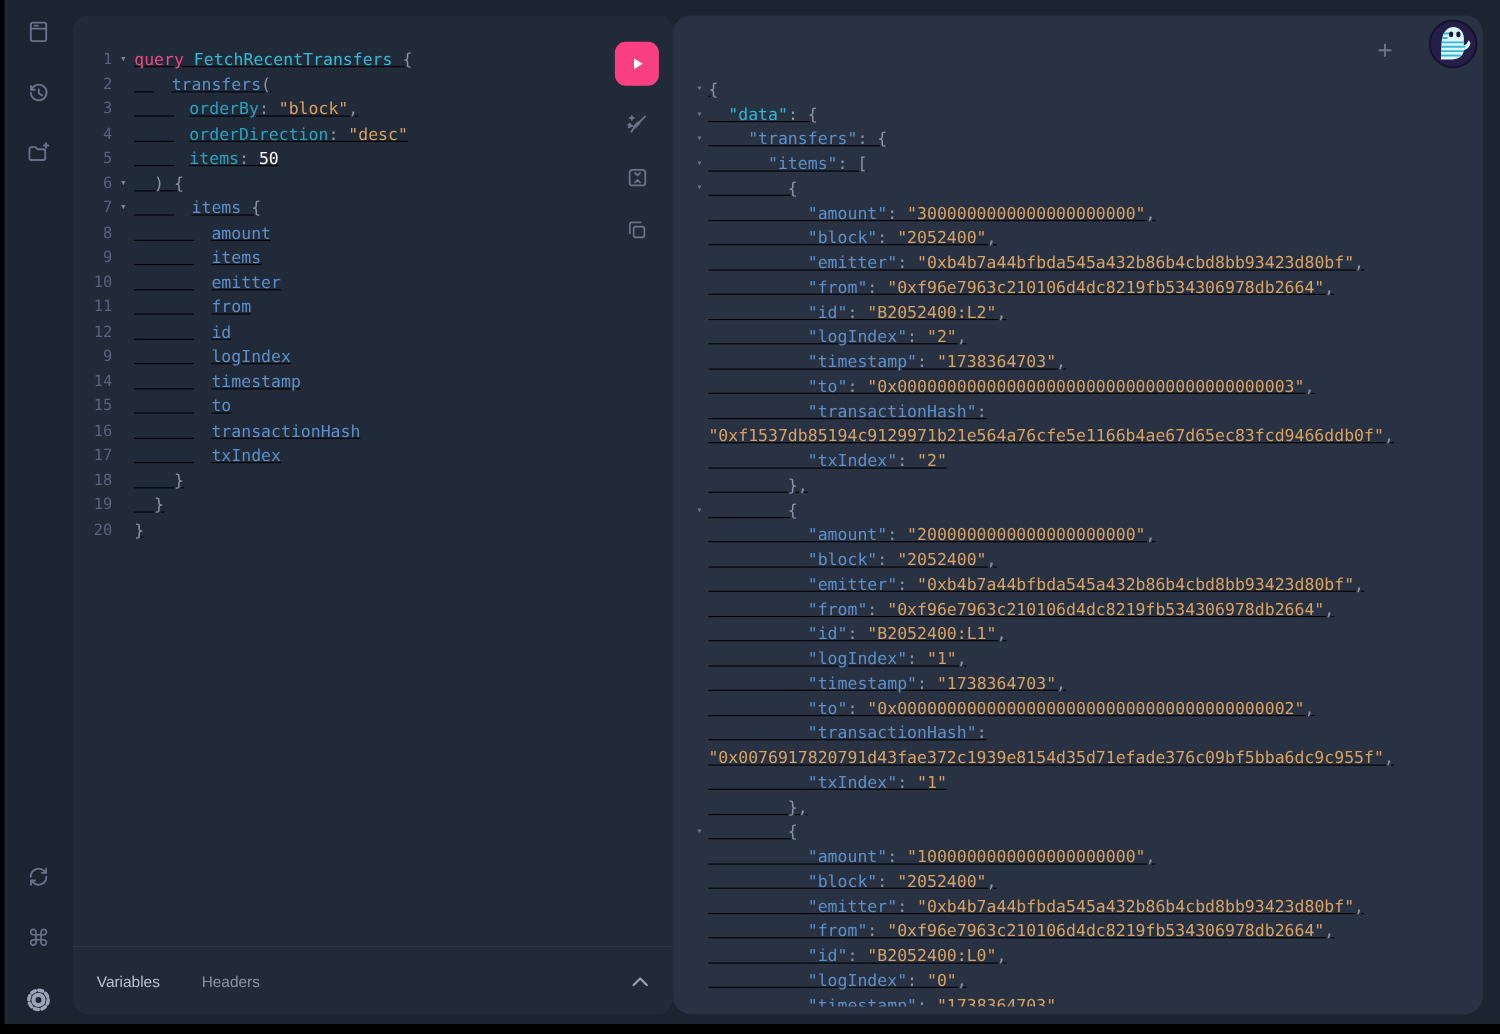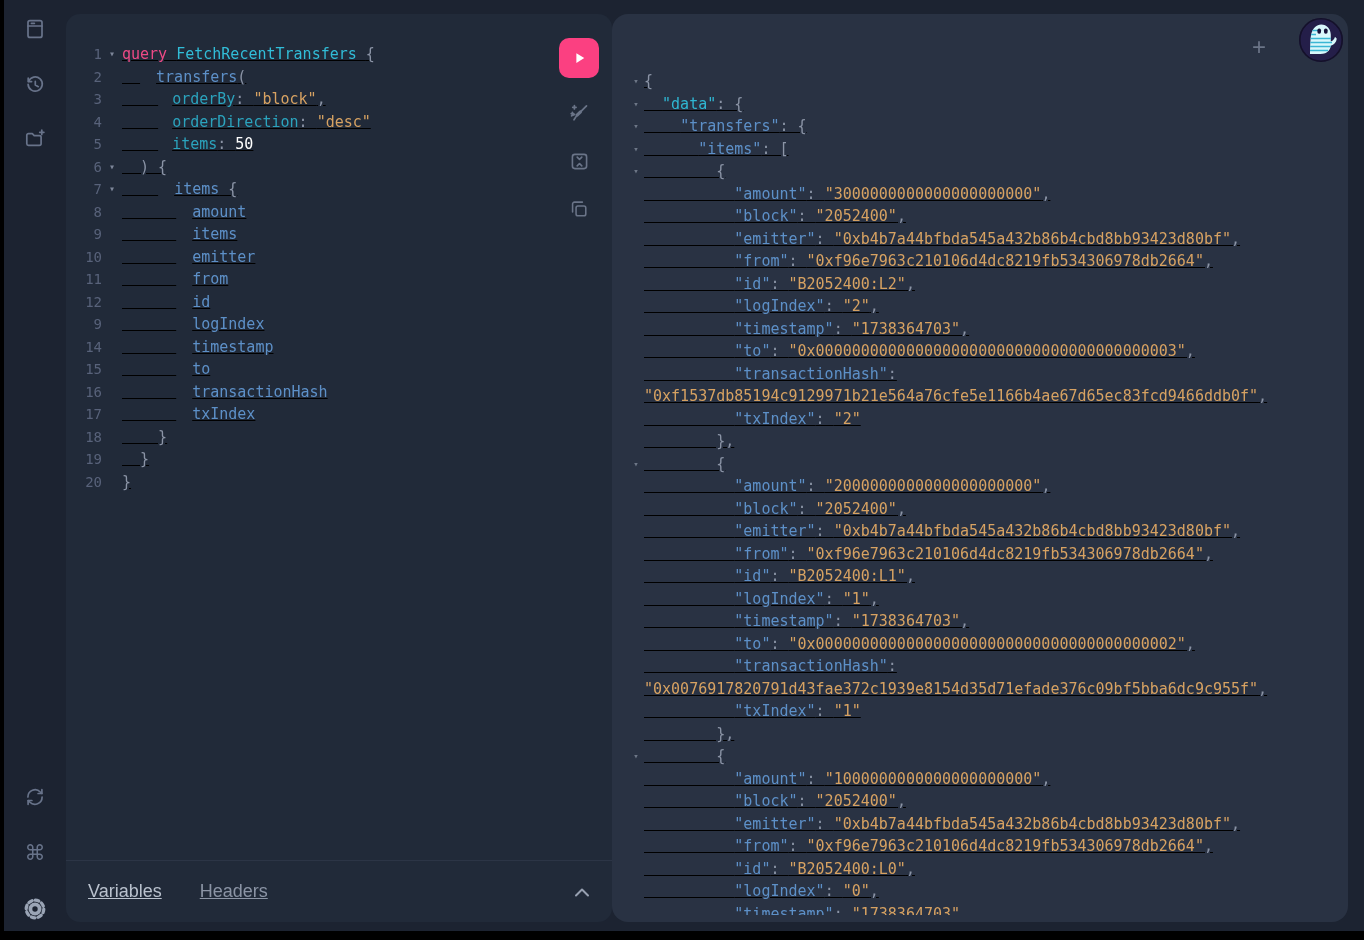--- a/index.html
+++ b/index.html
@@ -17,21 +17,21 @@
   .cmd-glyph{font-size:21px;color:#68738a;line-height:1;font-family:"DejaVu Sans", sans-serif;}
 
   
   .editor-card{position:absolute;left:66px;top:14px;width:546px;height:908px;background:#212a39;border-radius:14px;}
   .code-area{position:absolute;left:6px;top:29px;right:70px;bottom:66px;overflow:hidden;}
   .toolbar{position:absolute;top:0;right:0;width:66px;height:100%;display:flex;flex-direction:column;align-items:center;padding-top:24px;gap:22px;box-sizing:border-box;}
   .exec-btn{width:40px;height:40px;border-radius:10px;background:#fb4081;border:0;display:flex;align-items:center;justify-content:center;cursor:pointer;flex:none;}
   .tb-btn{width:26px;height:26px;background:none;border:0;padding:0;display:flex;align-items:center;justify-content:center;cursor:pointer;flex:none;}
   .tb-btn svg{stroke:#6a7488;fill:none;stroke-width:1.7;stroke-linecap:round;stroke-linejoin:round;}
   .editor-footer{position:absolute;left:0;right:0;bottom:0;height:62px;border-top:1px solid #2c3546;display:flex;align-items:center;padding:0 22px;gap:38px;box-sizing:border-box;border-radius:0 0 14px 14px;}
-  .ftab{font-size:18px;color:#8b94a5;cursor:pointer;text-decoration:underline;}
+  .ftab{font-size:14px;color:#8b94a5;cursor:pointer;}
   .ftab.active{color:#b9c1cd;}
   .chev-btn{margin-left:auto;background:none;border:0;padding:0;cursor:pointer;display:flex;}
   .chev-btn svg{stroke:#97a0b1;fill:none;stroke-width:2;stroke-linecap:round;stroke-linejoin:round;}
 
   
   .response-pane{position:absolute;left:612px;top:14px;width:736px;height:908px;background:#293243;border-radius:16px;overflow:hidden;}
   .add-tab{position:absolute;top:17px;right:78px;background:none;border:0;color:#67718466;color:#6b7588;font-size:24px;font-weight:400;cursor:pointer;line-height:1;padding:4px;}
   .logo-badge{position:absolute;top:3px;right:4px;width:46px;height:46px;cursor:pointer;}
   .response-content{position:absolute;left:16px;top:56px;right:0;height:845px;overflow:hidden;}
 

